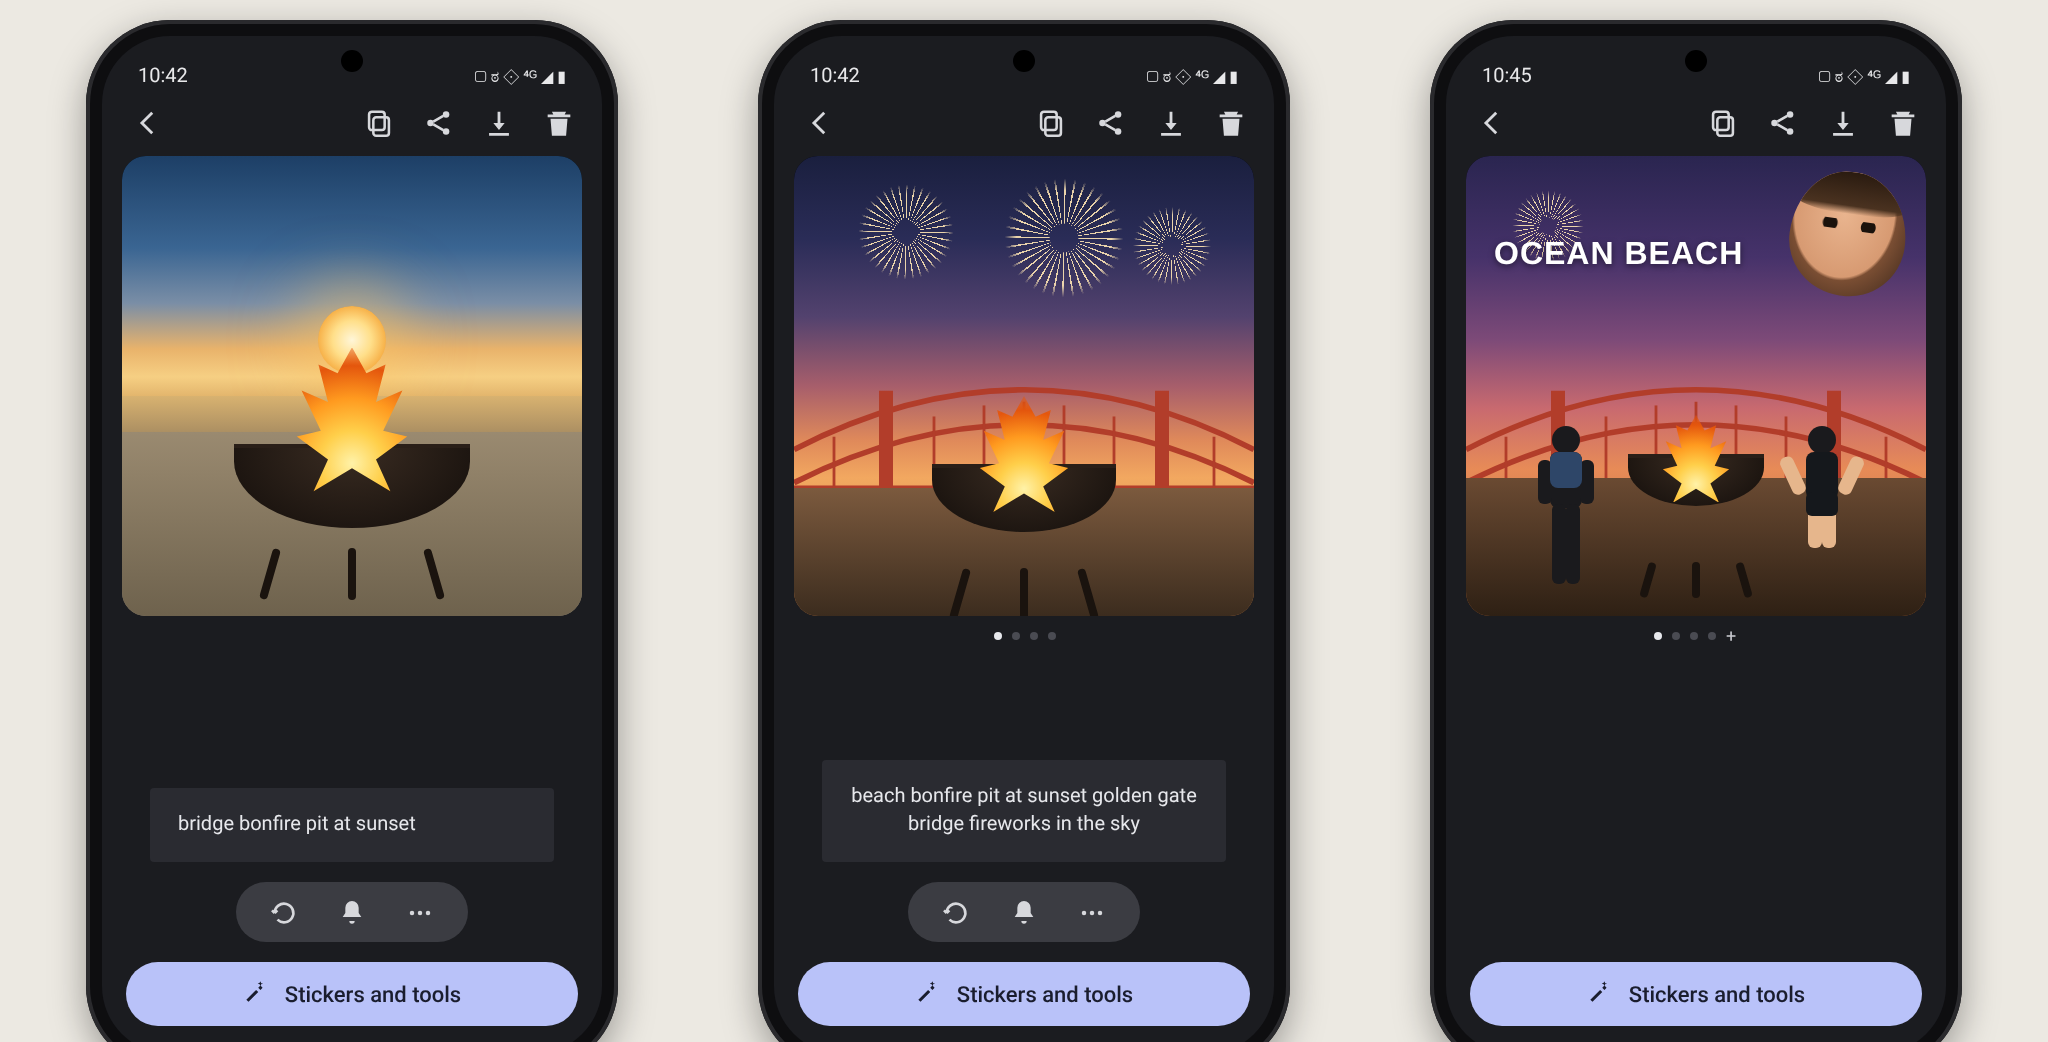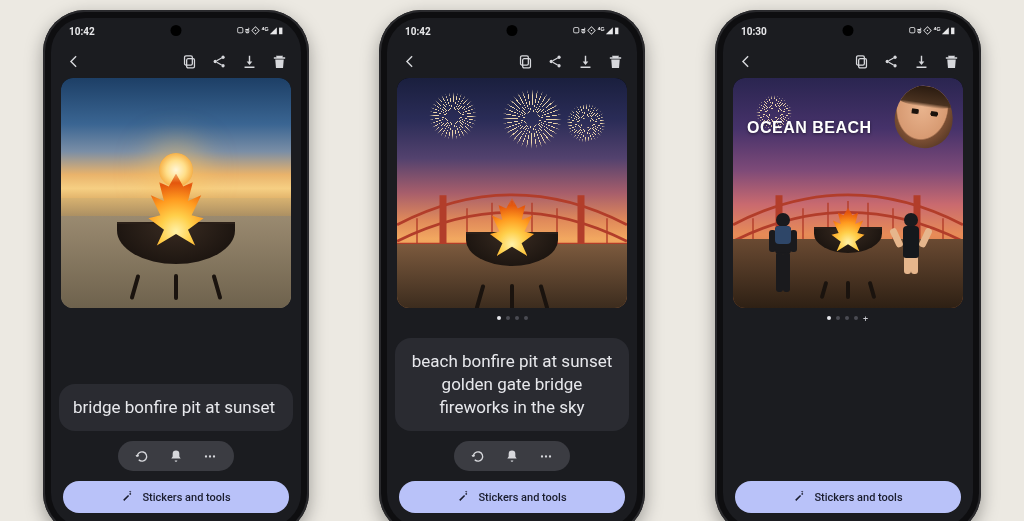--- a/index.html
+++ b/index.html
@@ -2,21 +2,21 @@
 <html><head>
 <meta charset="utf-8">
 <style>
   :root { --bg:#ece9e2; --phone-body:#0e0e10; --screen:#1b1c20; --panel:#2a2b31; --pill:#3b3c42; --lilac:#b9c2f9; --txt:#e7e8ec; --sub:#c5c6cc; }
   html,body{margin:0;padding:0}
   body{width:1024px;height:521px;background:var(--bg);font-family:-apple-system,Roboto,Arial,sans-serif;color:var(--txt);overflow:hidden}
   .stage{display:flex;gap:70px;justify-content:center;align-items:flex-start;padding-top:10px}
   .phone{width:266px;height:525px;background:var(--phone-body);border-radius:42px;box-shadow:0 6px 18px rgba(0,0,0,.35), inset 0 0 0 2px #2a2a2d;position:relative;padding:8px;box-sizing:border-box}
   .screen{width:100%;height:100%;background:var(--screen);border-radius:34px;overflow:hidden;display:flex;flex-direction:column;position:relative}
   .notch{position:absolute;top:15px;left:50%;transform:translateX(-50%);width:11px;height:11px;border-radius:50%;background:#000;z-index:5}
-  .statusbar{height:26px;display:flex;justify-content:space-between;align-items:center;padding:0 18px;font-size:10px;font-weight:700;color:#e8e8ea}
+  .statusbar{height:26px;display:flex;justify-content:space-between;align-items:flex-end;padding:0 18px;font-size:10px;font-weight:400;color:#e8e8ea}
   .status-icons{display:flex;gap:3px;align-items:center;font-size:8px;letter-spacing:0}
   .topbar{height:34px;display:flex;justify-content:space-between;align-items:center;padding:0 12px}
   .topbar-right{display:flex;gap:10px;align-items:center}
   .iconbtn{width:20px;height:20px;display:flex;align-items:center;justify-content:center;color:#d7d8dc;cursor:pointer}
   .iconbtn svg{width:17px;height:17px}
   .canvas-wrap{padding:0 10px}
   .canvas{width:230px;height:230px;border-radius:12px;overflow:hidden;position:relative;background:#000}
   
   .s1-sky{position:absolute;inset:0;background:linear-gradient(to bottom,#1d3f66 0%,#3a6592 20%,#7a8ea6 32%,#e9b36b 42%,#f6cf83 48%,#d6a45e 55%,#a7947f 62%,#8d8578 100%)}
   .s1-sun{position:absolute;top:40%;left:50%;transform:translate(-50%,-50%);width:34px;height:34px;border-radius:50%;background:radial-gradient(circle,#fff6d8 0%,#ffdf8a 40%,#f7b24a 70%,rgba(247,178,74,0) 100%);box-shadow:0 0 30px 12px rgba(255,200,100,.5)}
@@ -54,21 +54,21 @@
   .person svg{width:100%;height:100%}
   .s3 .bowl{bottom:10%;width:68px} .s3 .bowl-top{width:68px;height:24px}
   .s3 .bowl .bowl-leg{height:18px;bottom:-14px}
   .s3 .bowl .l1{left:8px} .s3 .bowl .l2{left:32px} .s3 .bowl .l3{right:8px}
   .s3 .flame{width:36px;height:44px;bottom:58%}
   .pager{display:flex;gap:5px;justify-content:center;padding:8px 0 0}
   .pager .dot{width:4px;height:4px;border-radius:50%;background:#4a4b52}
   .pager .dot.on{background:#e7e8ec}
   .pager .plus{width:6px;height:6px;color:#c8c9cf;font-size:9px;line-height:6px}
   .spacer{flex:1}
-  .prompt{margin:0 8px 10px;background:var(--panel);border-radius:16px;padding:12px 14px;font-size:17px;line-height:1.35;color:var(--txt);text-align:left}
+  .prompt{margin:0 24px 10px;background:var(--panel);border-radius:2px;padding:12px 14px;font-size:10px;line-height:1.35;color:var(--txt);text-align:left}
   .prompt.center{text-align:center}
   .actions{display:flex;justify-content:center;padding-bottom:10px}
   .actions-pill{background:var(--pill);border-radius:20px;height:30px;display:flex;align-items:center;gap:18px;padding:0 16px}
   .actions-pill .iconbtn{width:16px;height:16px}
   .bottom{padding:0 12px 14px}
   .stickers{background:var(--lilac);color:#1a1d2e;border-radius:20px;height:32px;display:flex;align-items:center;justify-content:center;gap:8px;font-size:11px;font-weight:500;cursor:pointer}
   .stickers svg{width:13px;height:13px}
 </style>
 </head>
 <body>
@@ -326,21 +326,21 @@
           <span>Stickers and tools</span>
         </div>
       </div>
     </div>
   </div>
 
   <div class="phone">
     <div class="notch"></div>
     <div class="screen">
       <div class="statusbar">
-        <span>10:30</span>
+        <span>10:45</span>
         <span class="status-icons">▢ ಠ ⟐ ⁴ᴳ ◢ ▮</span>
       </div>
       <div class="topbar">
         <div class="iconbtn">
             <svg>
               <use href="#i-back"></use>
             </svg>
           </div>
         <div class="topbar-right">
           <div class="iconbtn">

